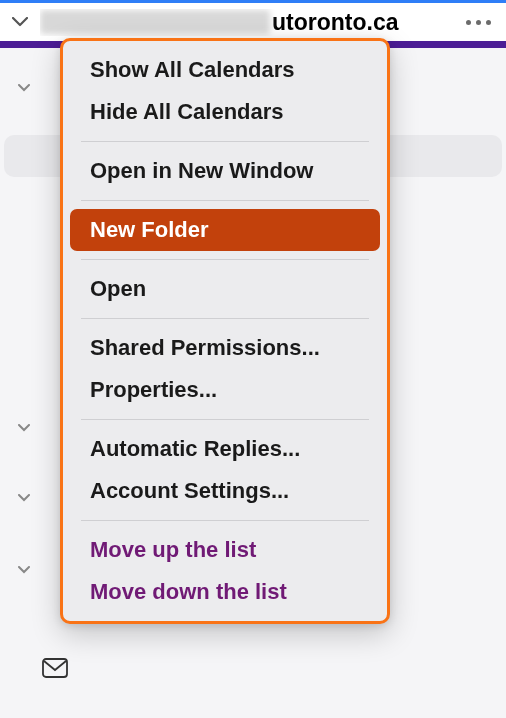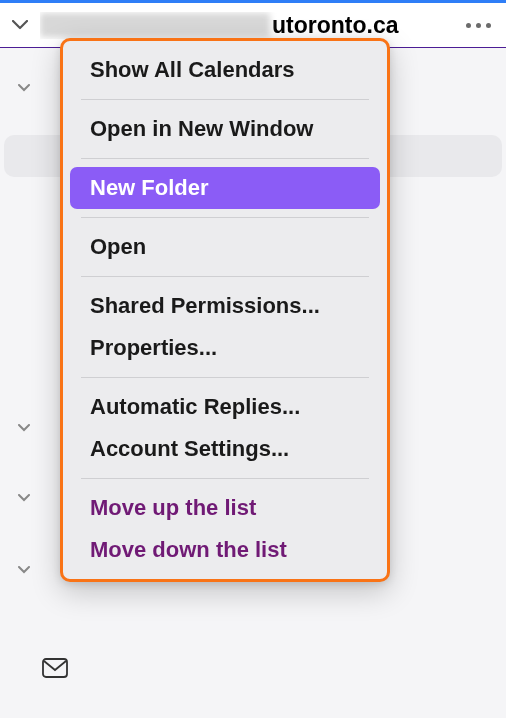--- a/index.html
+++ b/index.html
@@ -16,21 +16,21 @@
       overflow: hidden;
     }
     .header-row {
       position: absolute;
       top: 0;
       left: 0;
       right: 0;
       height: 48px;
       background: #ffffff;
       border-top: 3px solid #2f7ef7;
-      border-bottom: 1px solid #4c1d95;
+      border-bottom: 7px solid #4c1d95;
       display: flex;
       align-items: center;
       padding: 0 10px 0 10px;
     }
     .chevron {
       width: 20px;
       height: 20px;
       display: flex;
       align-items: center;
       justify-content: center;
@@ -116,21 +116,21 @@
       font-size: 22px;
       line-height: 30px;
       color: #1a1a1a;
       cursor: default;
       display: flex;
       align-items: center;
       border-radius: 7px;
       margin: 0 7px;
     }
     .menu-item.highlighted {
-      background: #8b5cf6;
+      background: #c2410c;
       color: #ffffff;
     }
     .menu-item.disabled {
       color: #701a75;
     }
     .menu-separator {
       height: 1px;
       background: #cfcfd2;
       margin: 8px 18px;
     }
@@ -178,20 +178,21 @@
 </div>
 <div class="envelope">
   <svg width="26" height="20" viewBox="0 0 26 20">
       <rect x="1" y="1" width="24" height="18" rx="3" stroke="#333" stroke-width="1.8" fill="none"></rect>
       <path d="M2 3 L13 12 L24 3" stroke="#333" stroke-width="1.8" fill="none"></path>
     </svg>
 </div>
 
 <div class="context-menu">
   <div class="menu-item">Show All Calendars</div>
+  <div class="menu-item">Hide All Calendars</div>
   <div class="menu-separator"></div>
   <div class="menu-item">Open in New Window</div>
   <div class="menu-separator"></div>
   <div class="menu-item highlighted">New Folder</div>
   <div class="menu-separator"></div>
   <div class="menu-item">Open</div>
   <div class="menu-separator"></div>
   <div class="menu-item">Shared Permissions...</div>
   <div class="menu-item">Properties...</div>
   <div class="menu-separator"></div>

